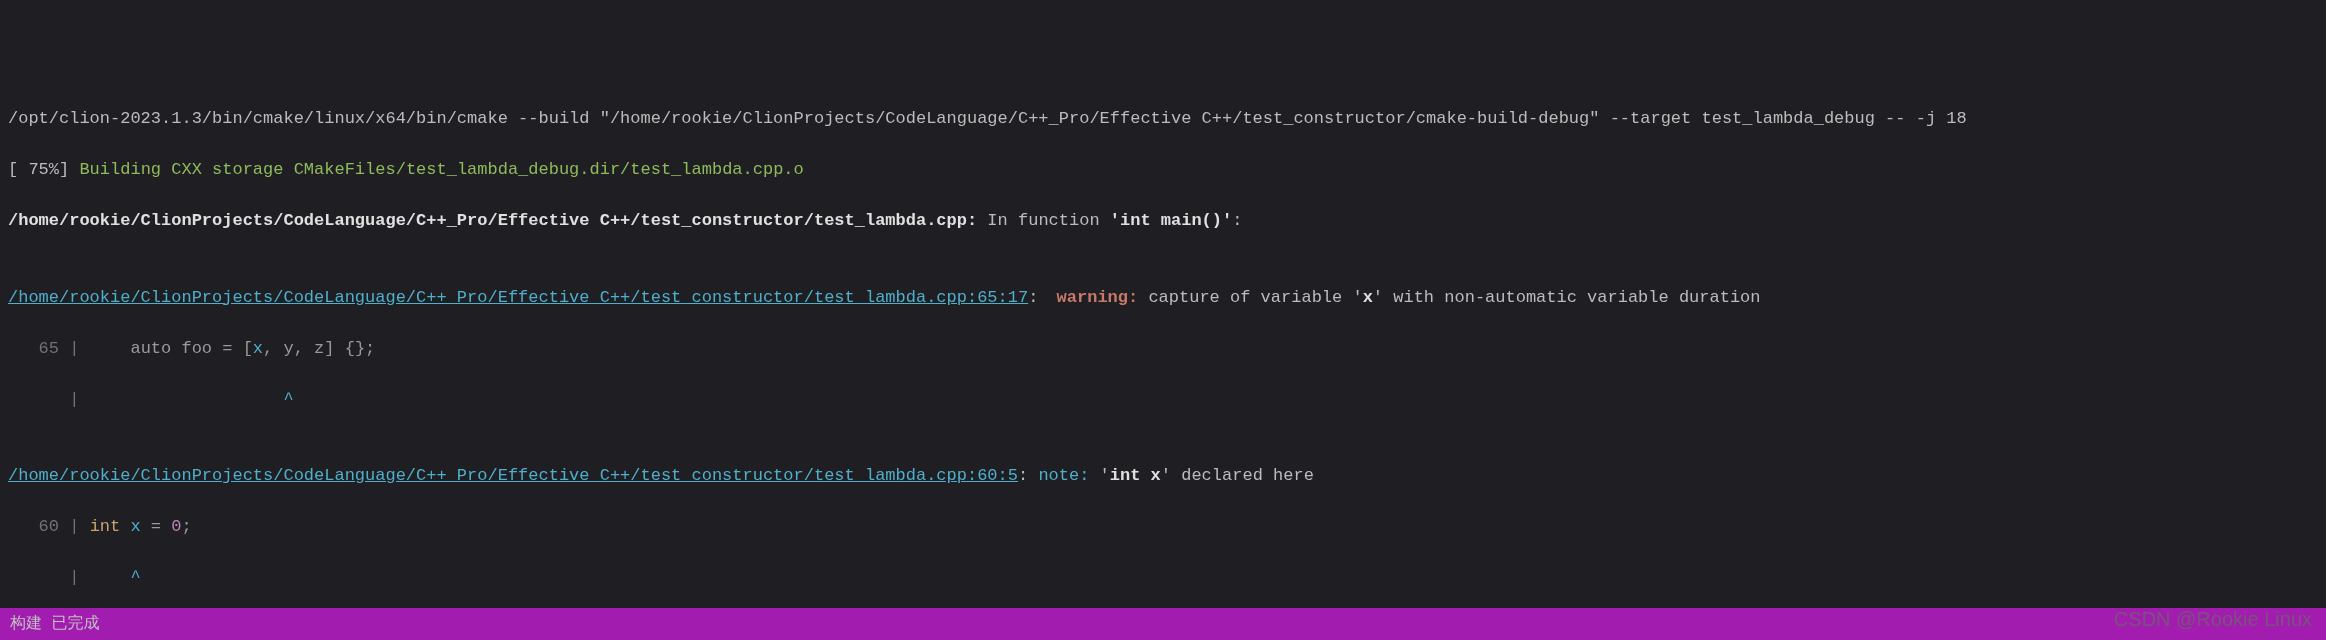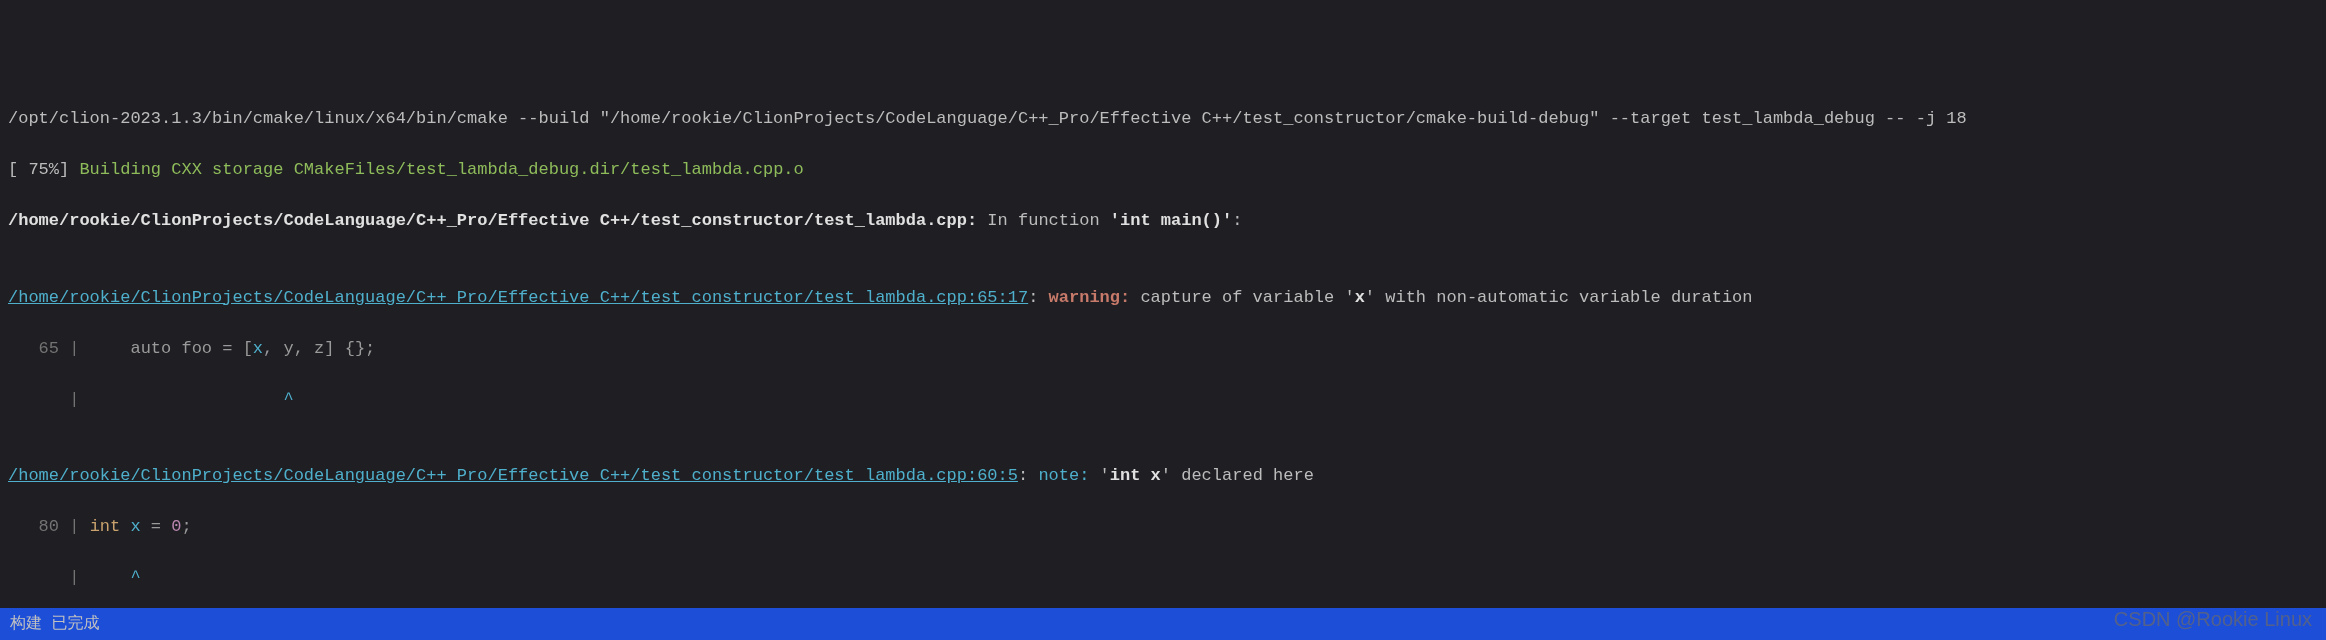--- a/index.html
+++ b/index.html
@@ -20,32 +20,32 @@
       overflow: hidden;
       position: relative;
     }
     .line {
       display: block;
     }
     .green { color: #8fbc5a; }
     .gray { color: #9a9a9a; }
     .cyan-link { color: #4fb0cc; text-decoration: underline; }
     .teal { color: #4fb0cc; }
-    .red-bold { color: #c77a6a; font-weight: bold; }
+    .red-bold { color: #c77a6a; font-weight: bold; margin-left: 8px; }
     .white-bold { color: #e0e0e0; font-weight: bold; }
     .pink-lit { color: #bb86b0; }
     .gold { color: #c9a26d; text-align: center; }
     .caret { color: #4fb0cc; }
     .dim { color: #737373; }
     .status-bar {
       position: absolute;
       bottom: 0;
       left: 0;
       right: 0;
-      background-color: #1d4ed8;
+      background-color: #a21caf;
       padding: 4px 10px;
       color: #c0c0c0;
       font-size: 16px;
     }
     .watermark {
       position: absolute;
       bottom: 6px;
       right: 14px;
       color: #6a6a6a;
       font-size: 20px;
@@ -60,21 +60,21 @@
 
 <div class="line"><span>/opt/clion-2023.1.3/bin/cmake/linux/x64/bin/cmake --build "/home/rookie/ClionProjects/CodeLanguage/C++_Pro/Effective C++/test_constructor/cmake-build-debug" --target test_lambda_debug -- -j 18</span></div>
 <div class="line"><span>[ 75%] </span><span class="green">Building CXX storage CMakeFiles/test_lambda_debug.dir/test_lambda.cpp.o</span></div>
 <div class="line"><span class="white-bold">/home/rookie/ClionProjects/CodeLanguage/C++_Pro/Effective C++/test_constructor/test_lambda.cpp:</span><span> In function </span><span class="white-bold">'int main()'</span><span>:</span></div>
 
 <div class="line"><span class="cyan-link">/home/rookie/ClionProjects/CodeLanguage/C++_Pro/Effective C++/test_constructor/test_lambda.cpp:65:17</span><span>: </span><span class="red-bold">warning: </span><span>capture of variable '</span><span class="white-bold">x</span><span>' with non-automatic variable duration</span></div>
 <div class="line"><span class="dim">   65 | </span><span class="gray">    auto foo = [</span><span class="teal">x</span><span class="gray">, y, z] {};</span></div>
 <div class="line"><span class="dim">      | </span><span>                   </span><span class="caret">^</span></div>
 
 <div class="line"><span class="cyan-link">/home/rookie/ClionProjects/CodeLanguage/C++_Pro/Effective C++/test_constructor/test_lambda.cpp:60:5</span><span>: </span><span class="teal">note: </span><span>'</span><span class="white-bold">int x</span><span>' declared here</span></div>
-<div class="line"><span class="dim">   80 | </span><span class="gold">int </span><span class="teal">x</span><span class="gray"> = </span><span class="pink-lit">0</span><span class="gray">;</span></div>
+<div class="line"><span class="dim">   60 | </span><span class="gold">int </span><span class="teal">x</span><span class="gray"> = </span><span class="pink-lit">0</span><span class="gray">;</span></div>
 <div class="line"><span class="dim">      | </span><span>    </span><span class="caret">^</span></div>
 
 
 
 
 
 
 
 
 

